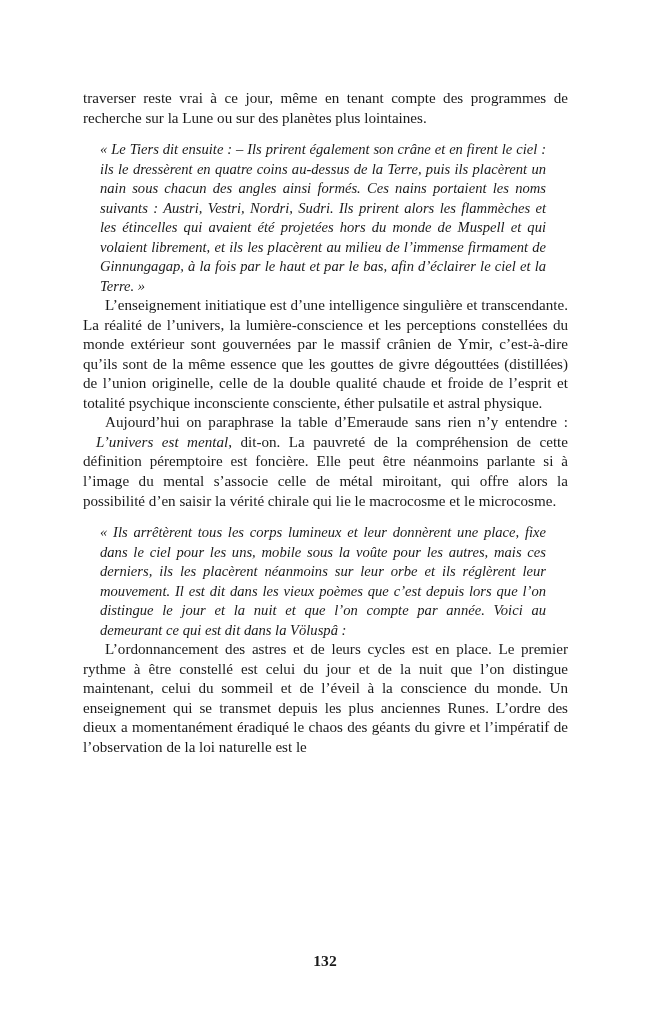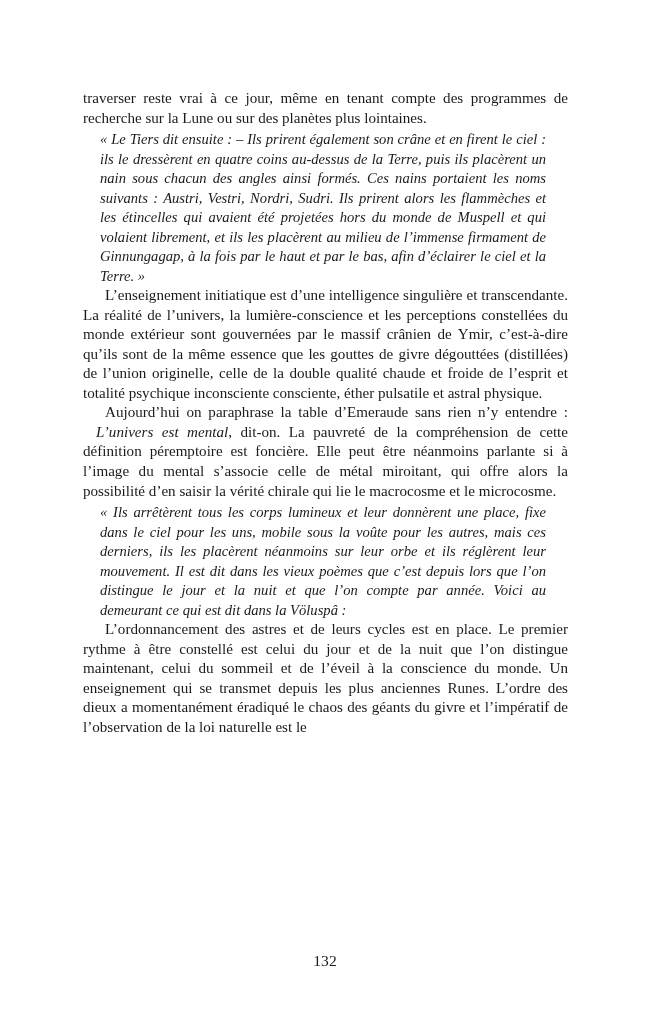--- a/index.html
+++ b/index.html
@@ -57,41 +57,42 @@
     font-style: italic;
     font-size: 14.6px;
     line-height: 19.5px;
     text-align: justify;
     text-justify: inter-word;
     margin-left: 17px;
     margin-right: 22px;
   }
 
   .gap-before-quote { margin-top: 8px; }
-  .gap-after-quote  { margin-top: 2px; }
+  .gap-after-quote  { margin-top: 12px; }
 
   .quote .verse {
     display: block;
   }
 
   em.inline-title {
     font-style: italic;
     margin-left: 13px;
   }
 
   .folio {
     position: absolute;
     left: 0;
     top: 952px;
     width: 650px;
     text-align: center;
     font-size: 15.6px;
     line-height: 18px;
     font-family: "Liberation Serif", "DejaVu Serif", serif;
     color: #1a1a1a;
+    font-weight: bold;
   }
 </style>
 </head>
 <body>
 
 <div class="page">
 
   <div class="text-block">
 
     <p class="body-para-noindent">traverser reste vrai à ce jour, même en tenant compte des programmes de recherche sur la Lune ou sur des planètes plus lointaines.</p>

